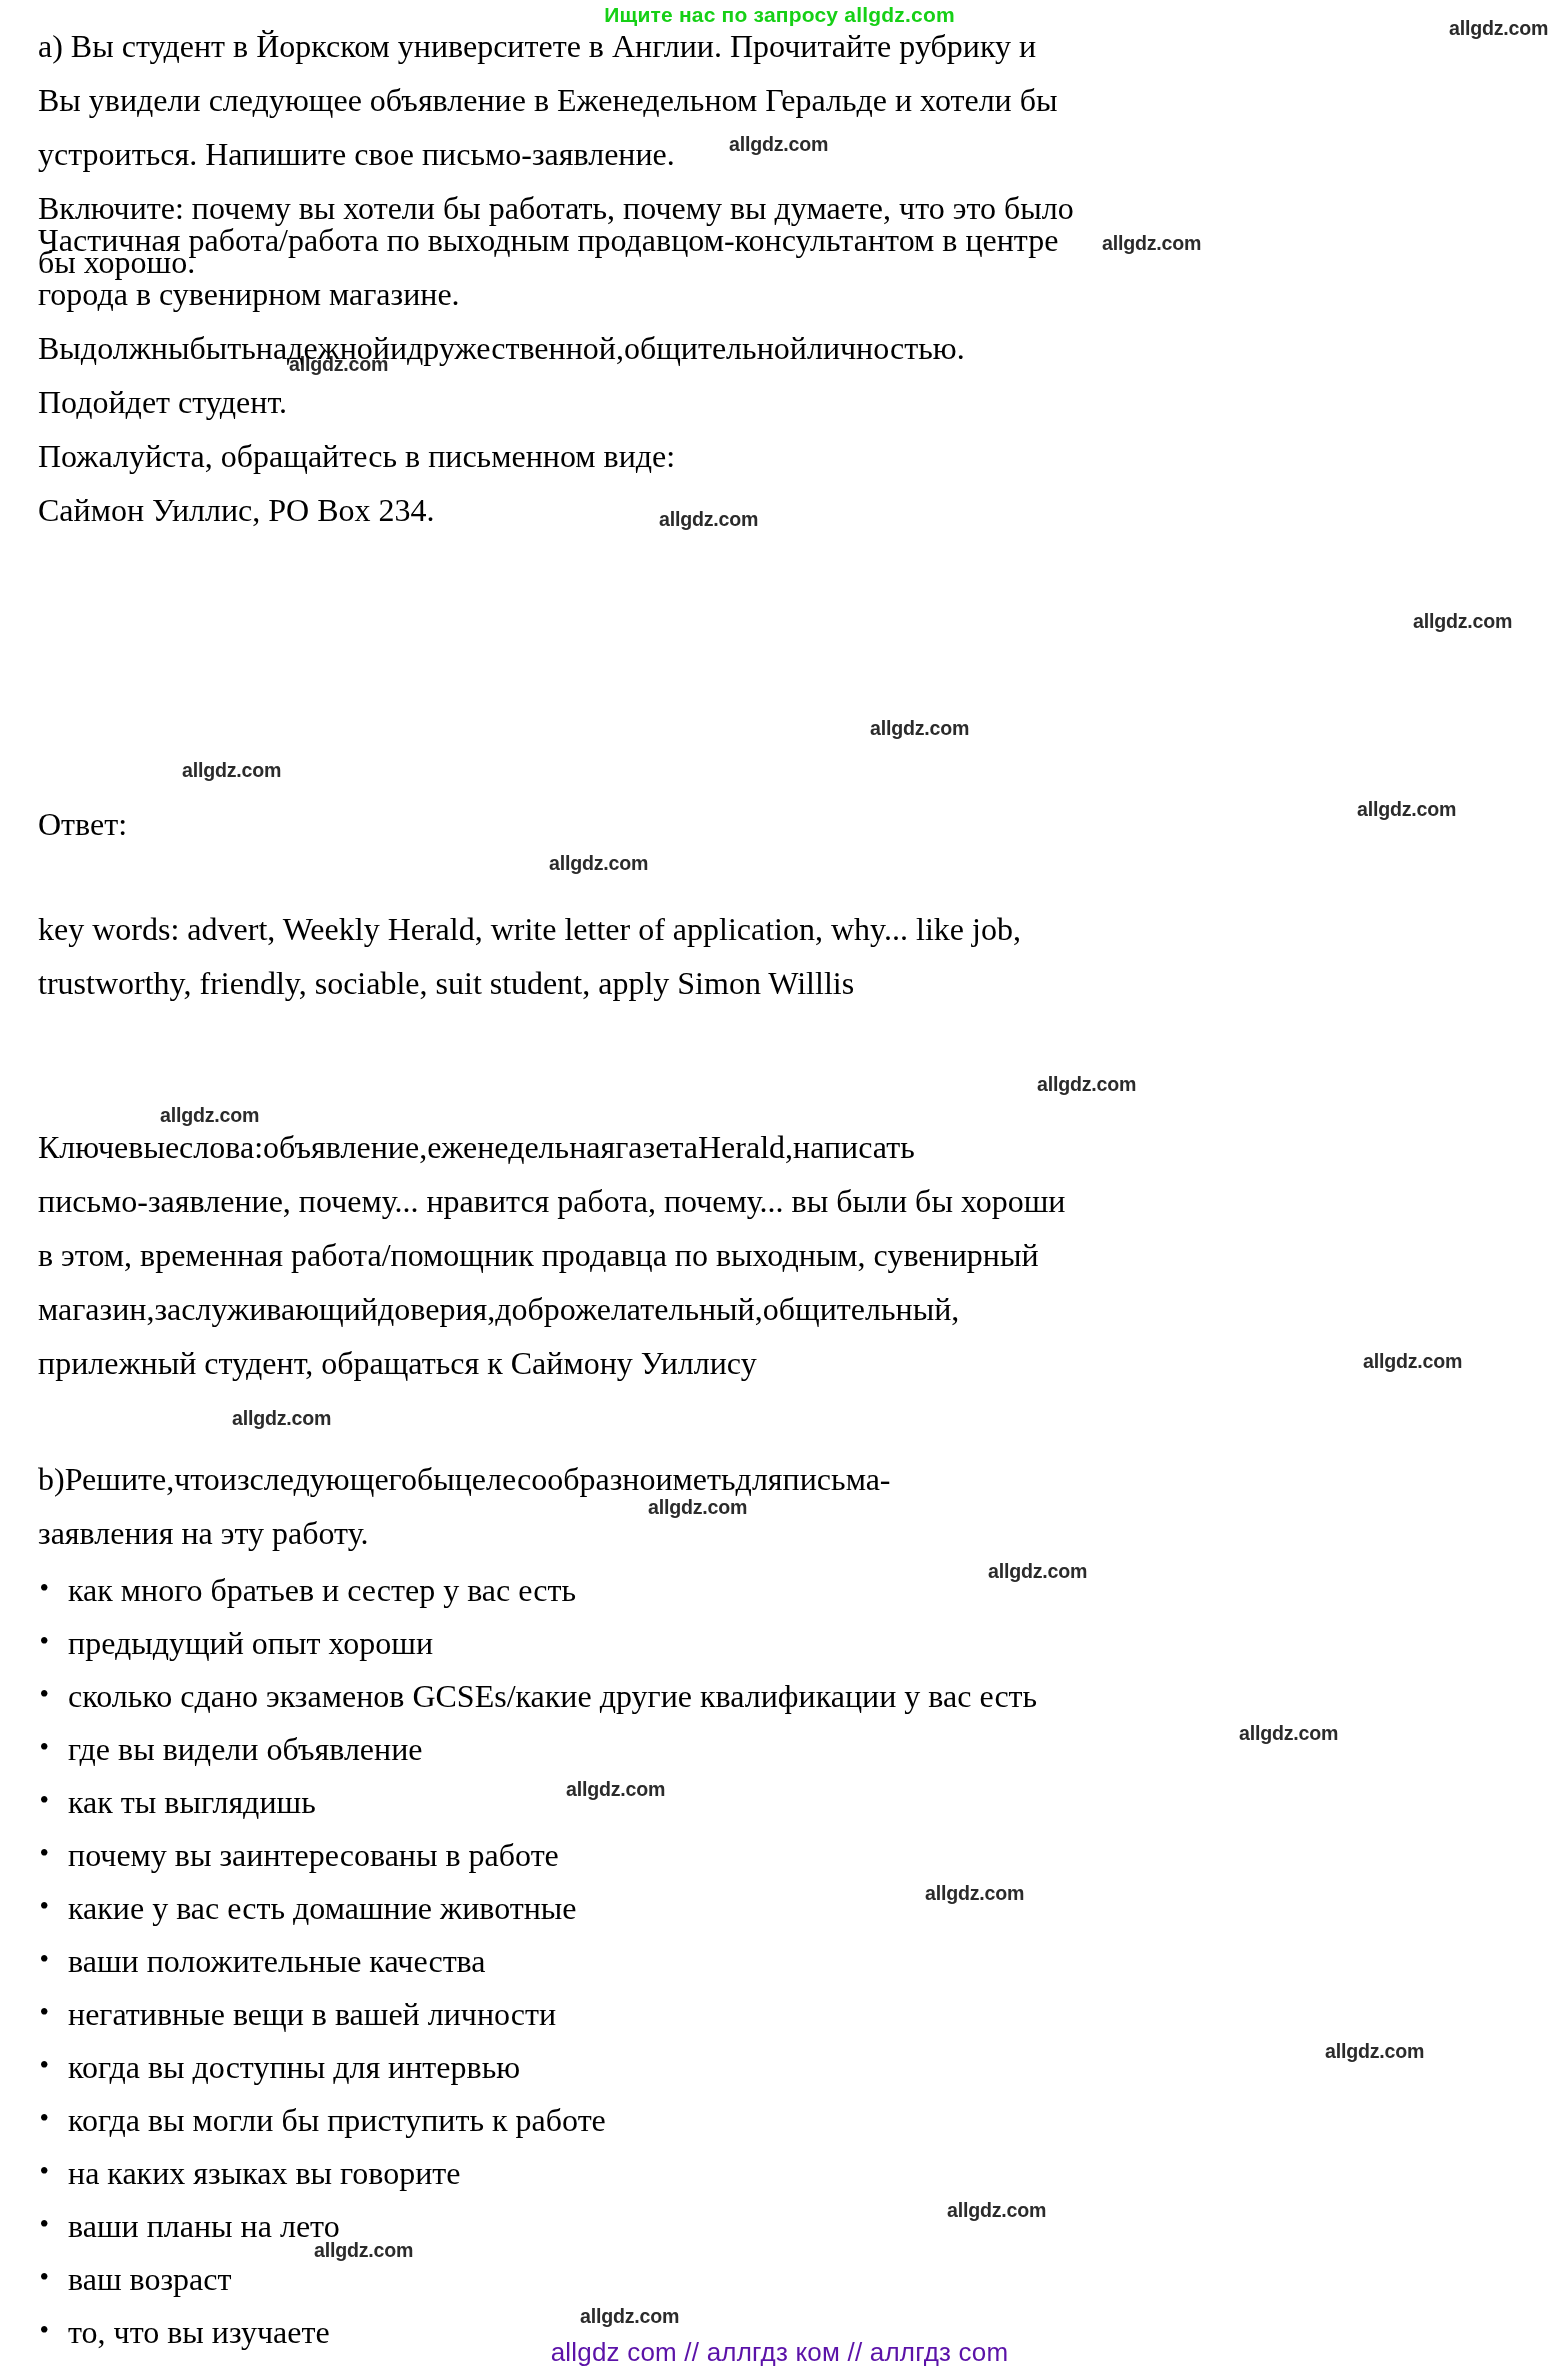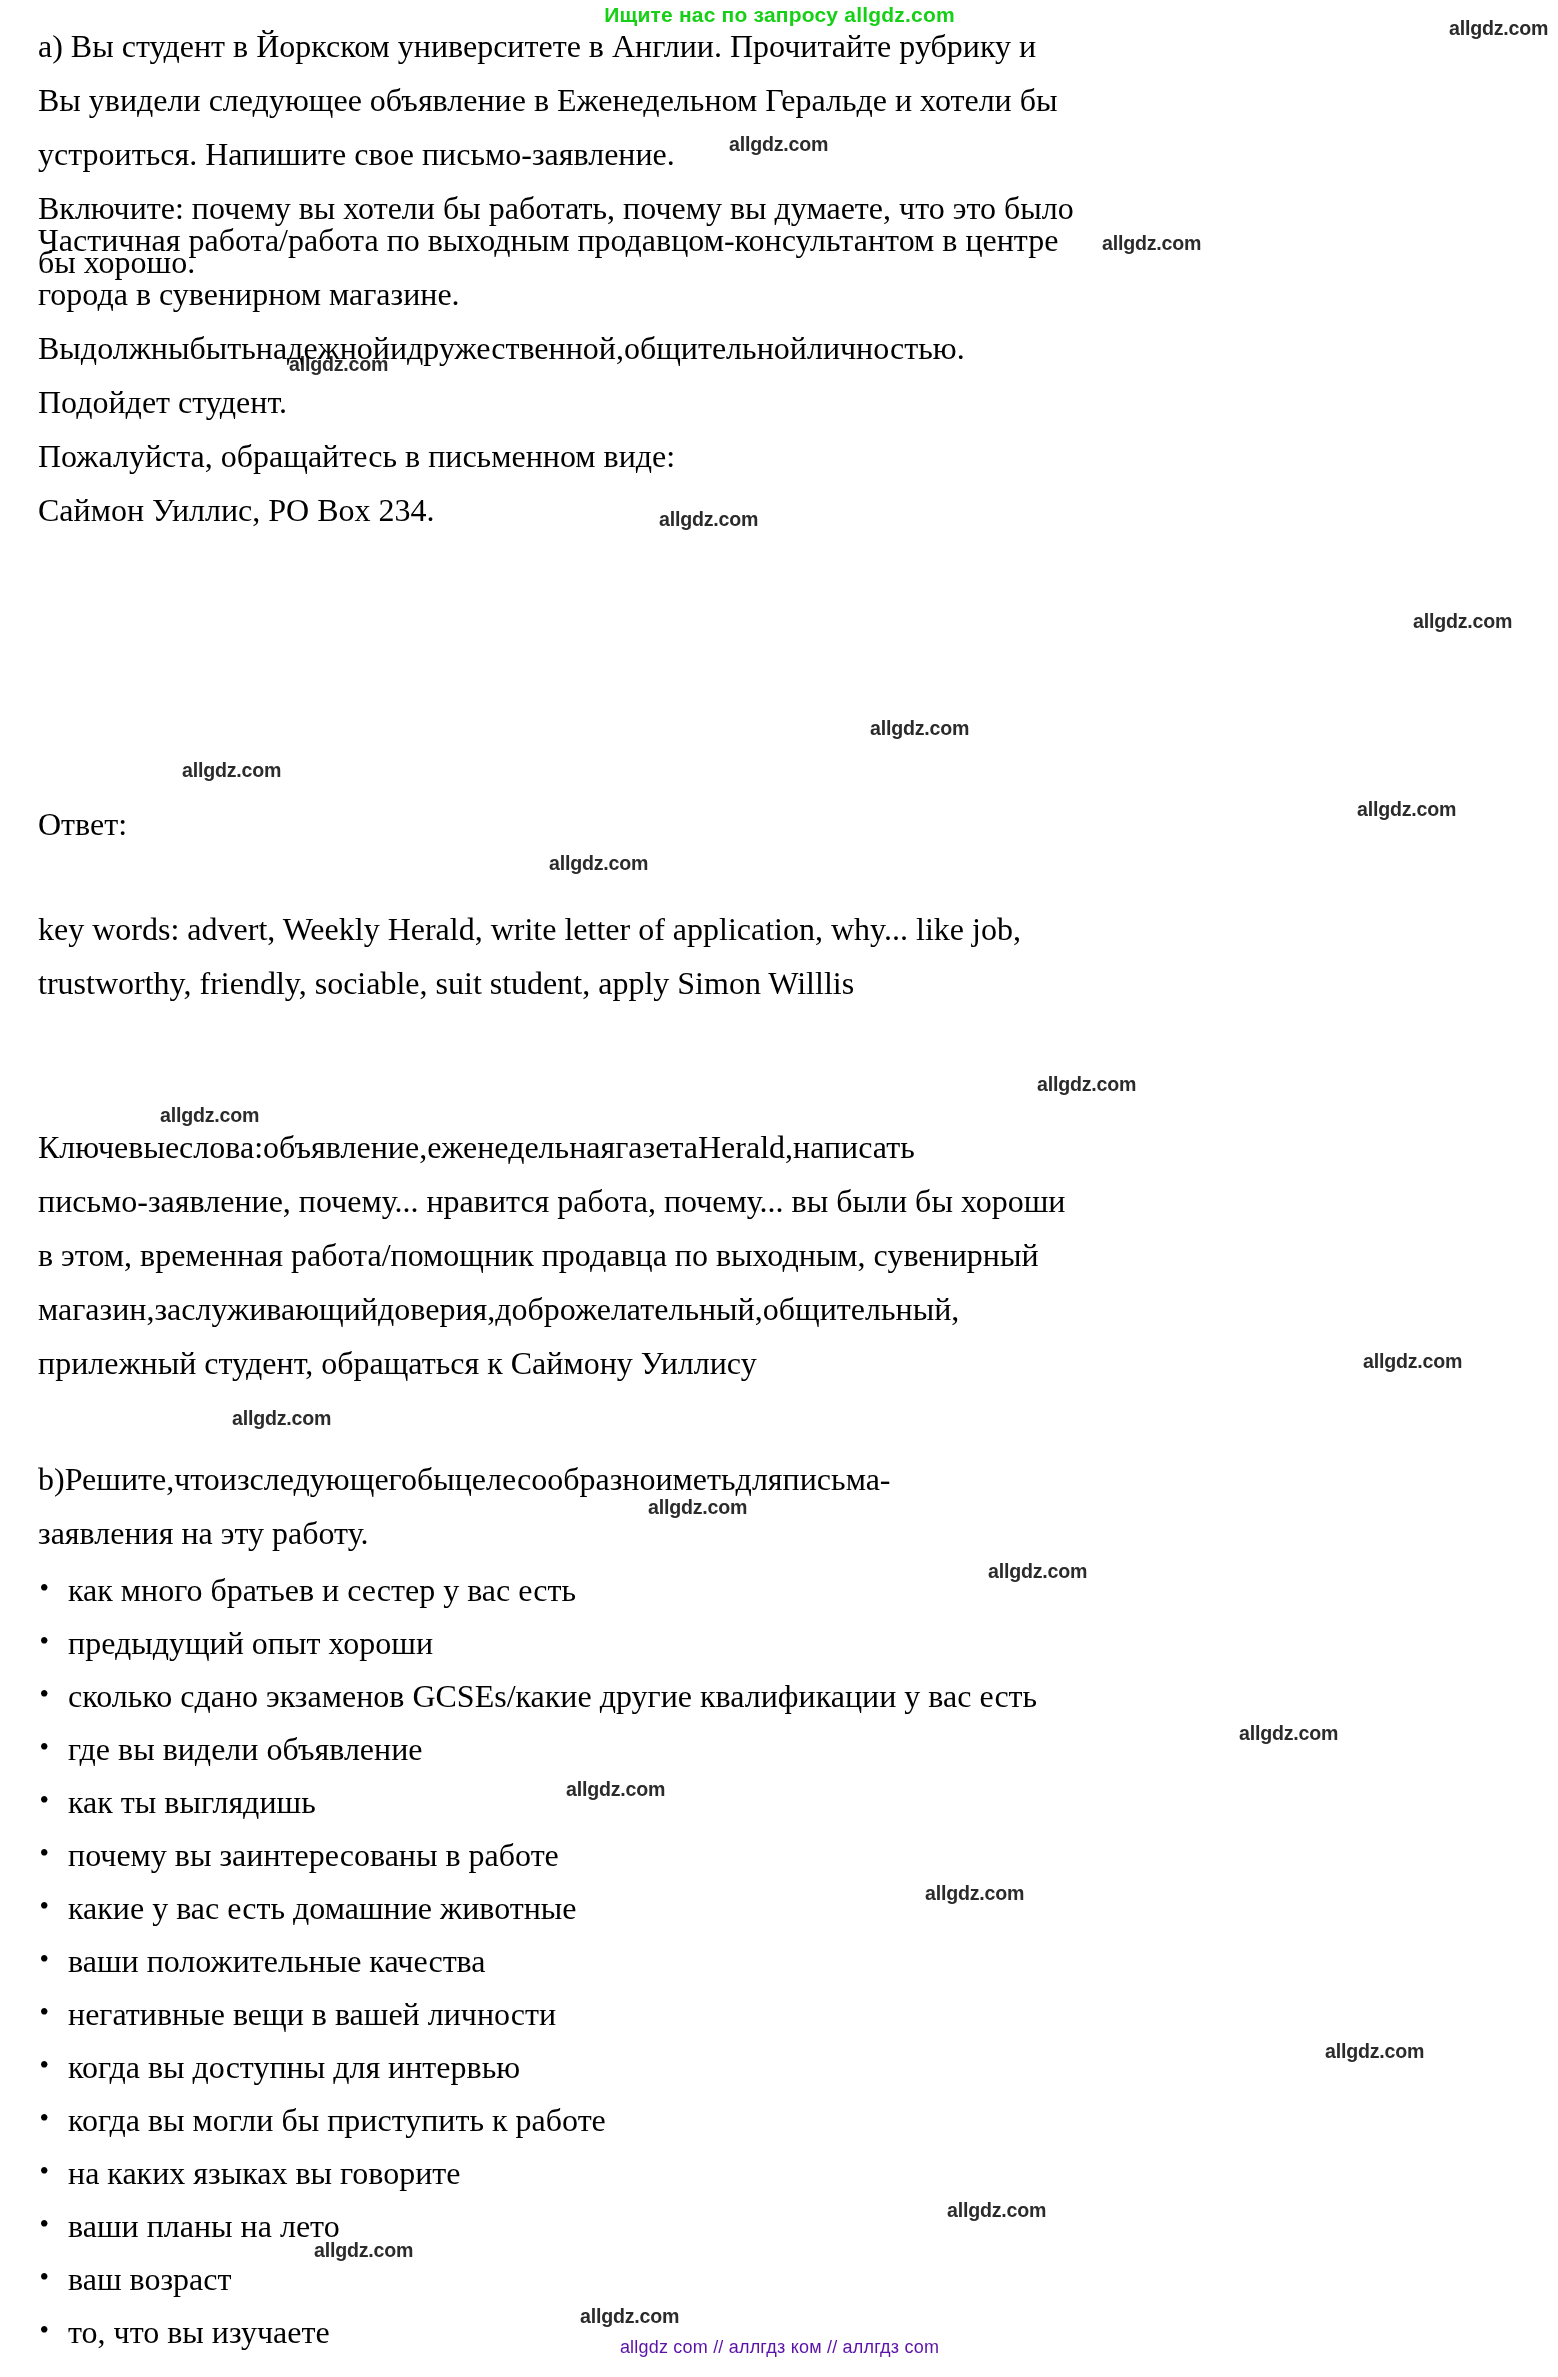--- a/index.html
+++ b/index.html
@@ -94,21 +94,21 @@
   }
 
   
   .footer {
     position: absolute;
     left: 0;
     top: 2337px;
     width: 1559px;
     text-align: center;
     font-family: "Liberation Sans", "DejaVu Sans", sans-serif;
-    font-size: 18px;
+    font-size: 26px;
     color: #5b12a8;
     letter-spacing: 0.2px;
   }
 </style>
 </head>
 <body>
 
 <div class="page">
 
   <div class="promo">Ищите нас по запросу allgdz.com</div>

